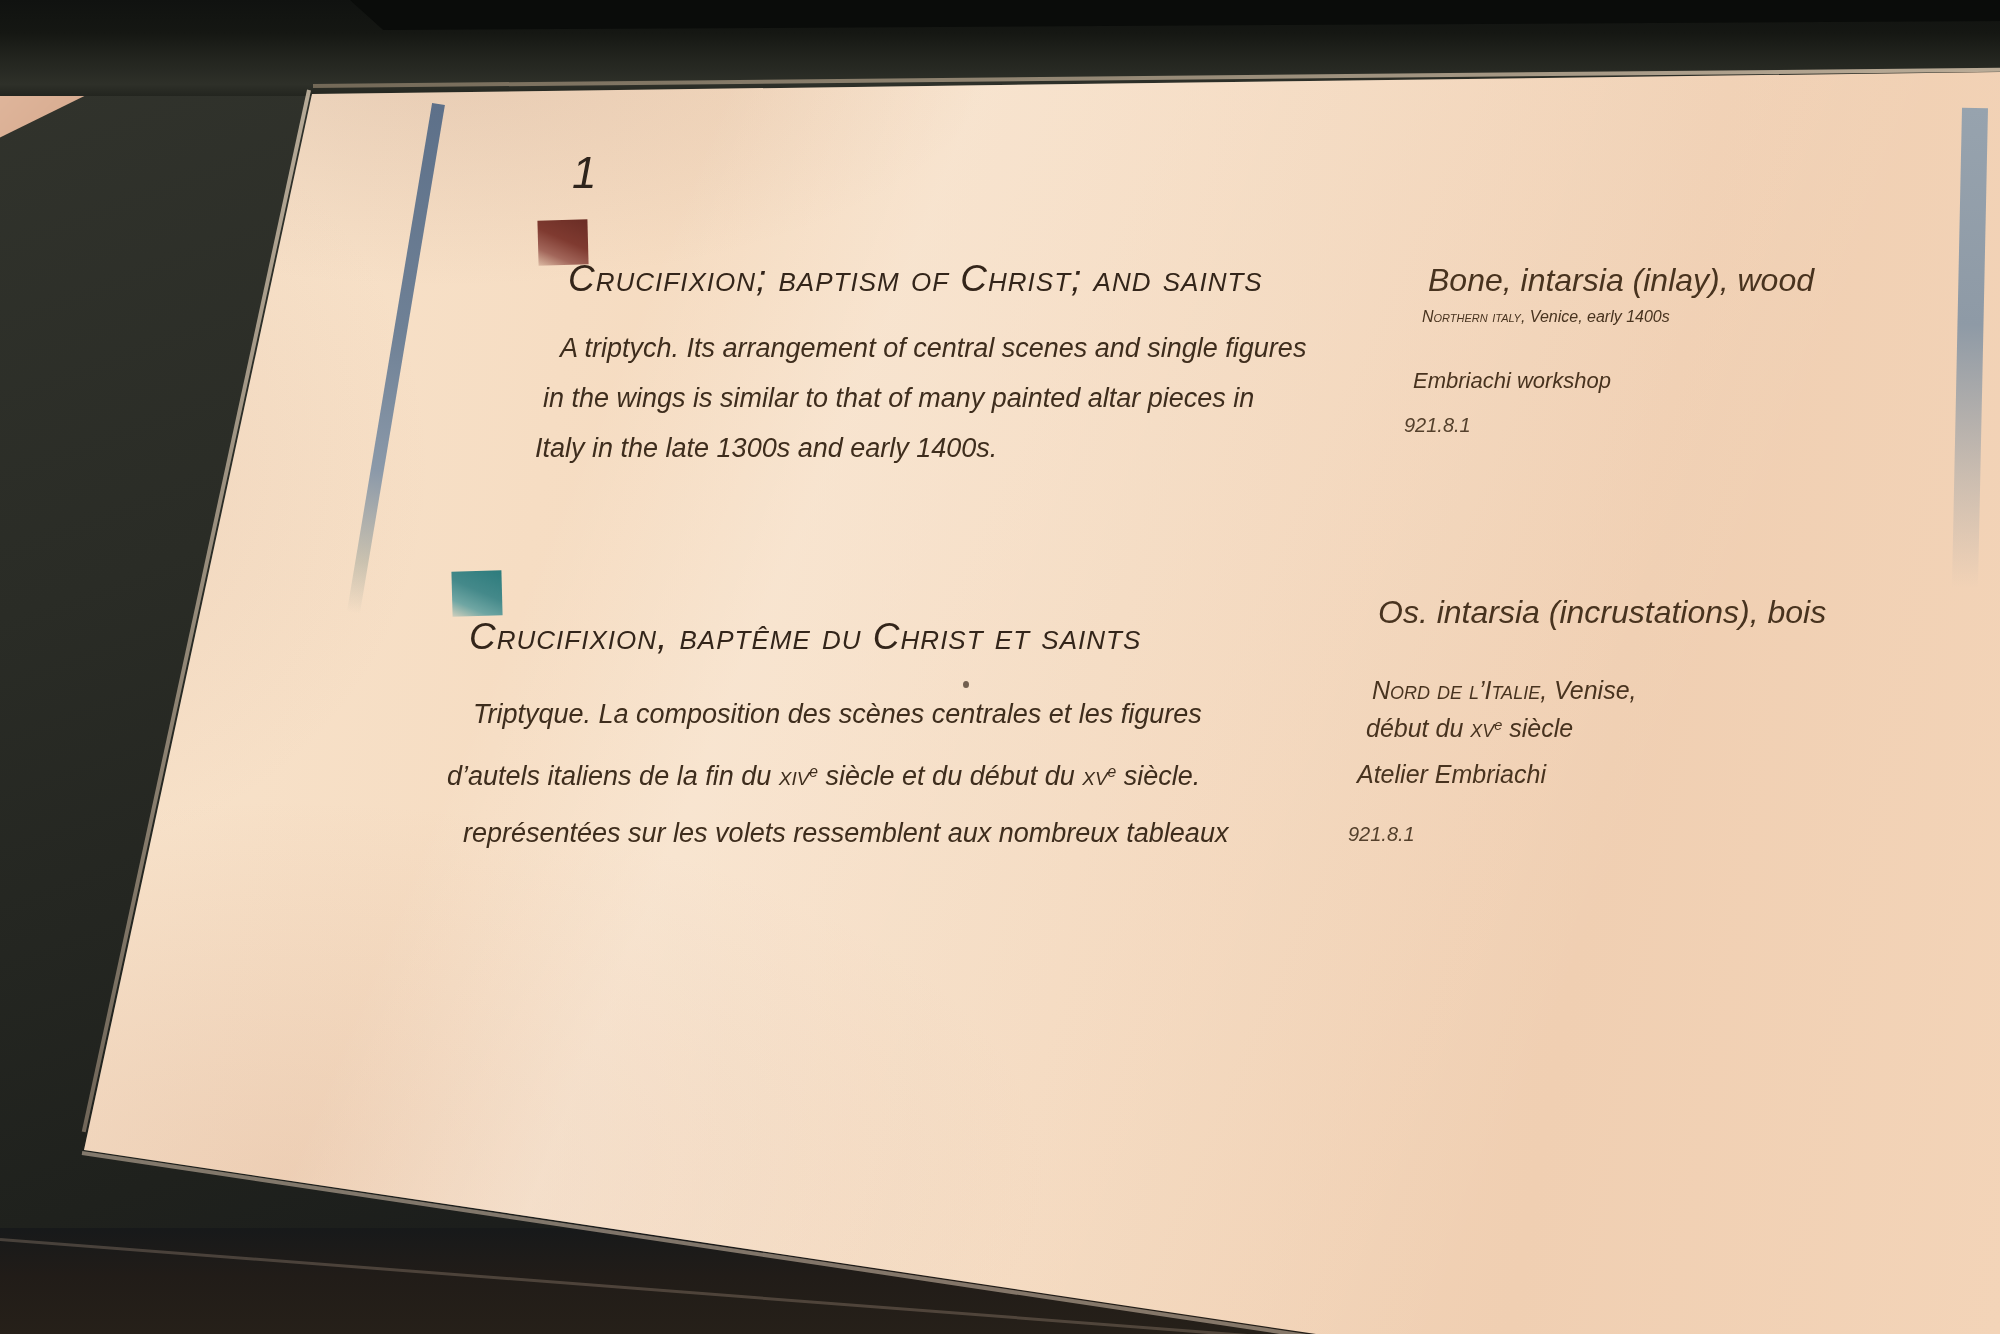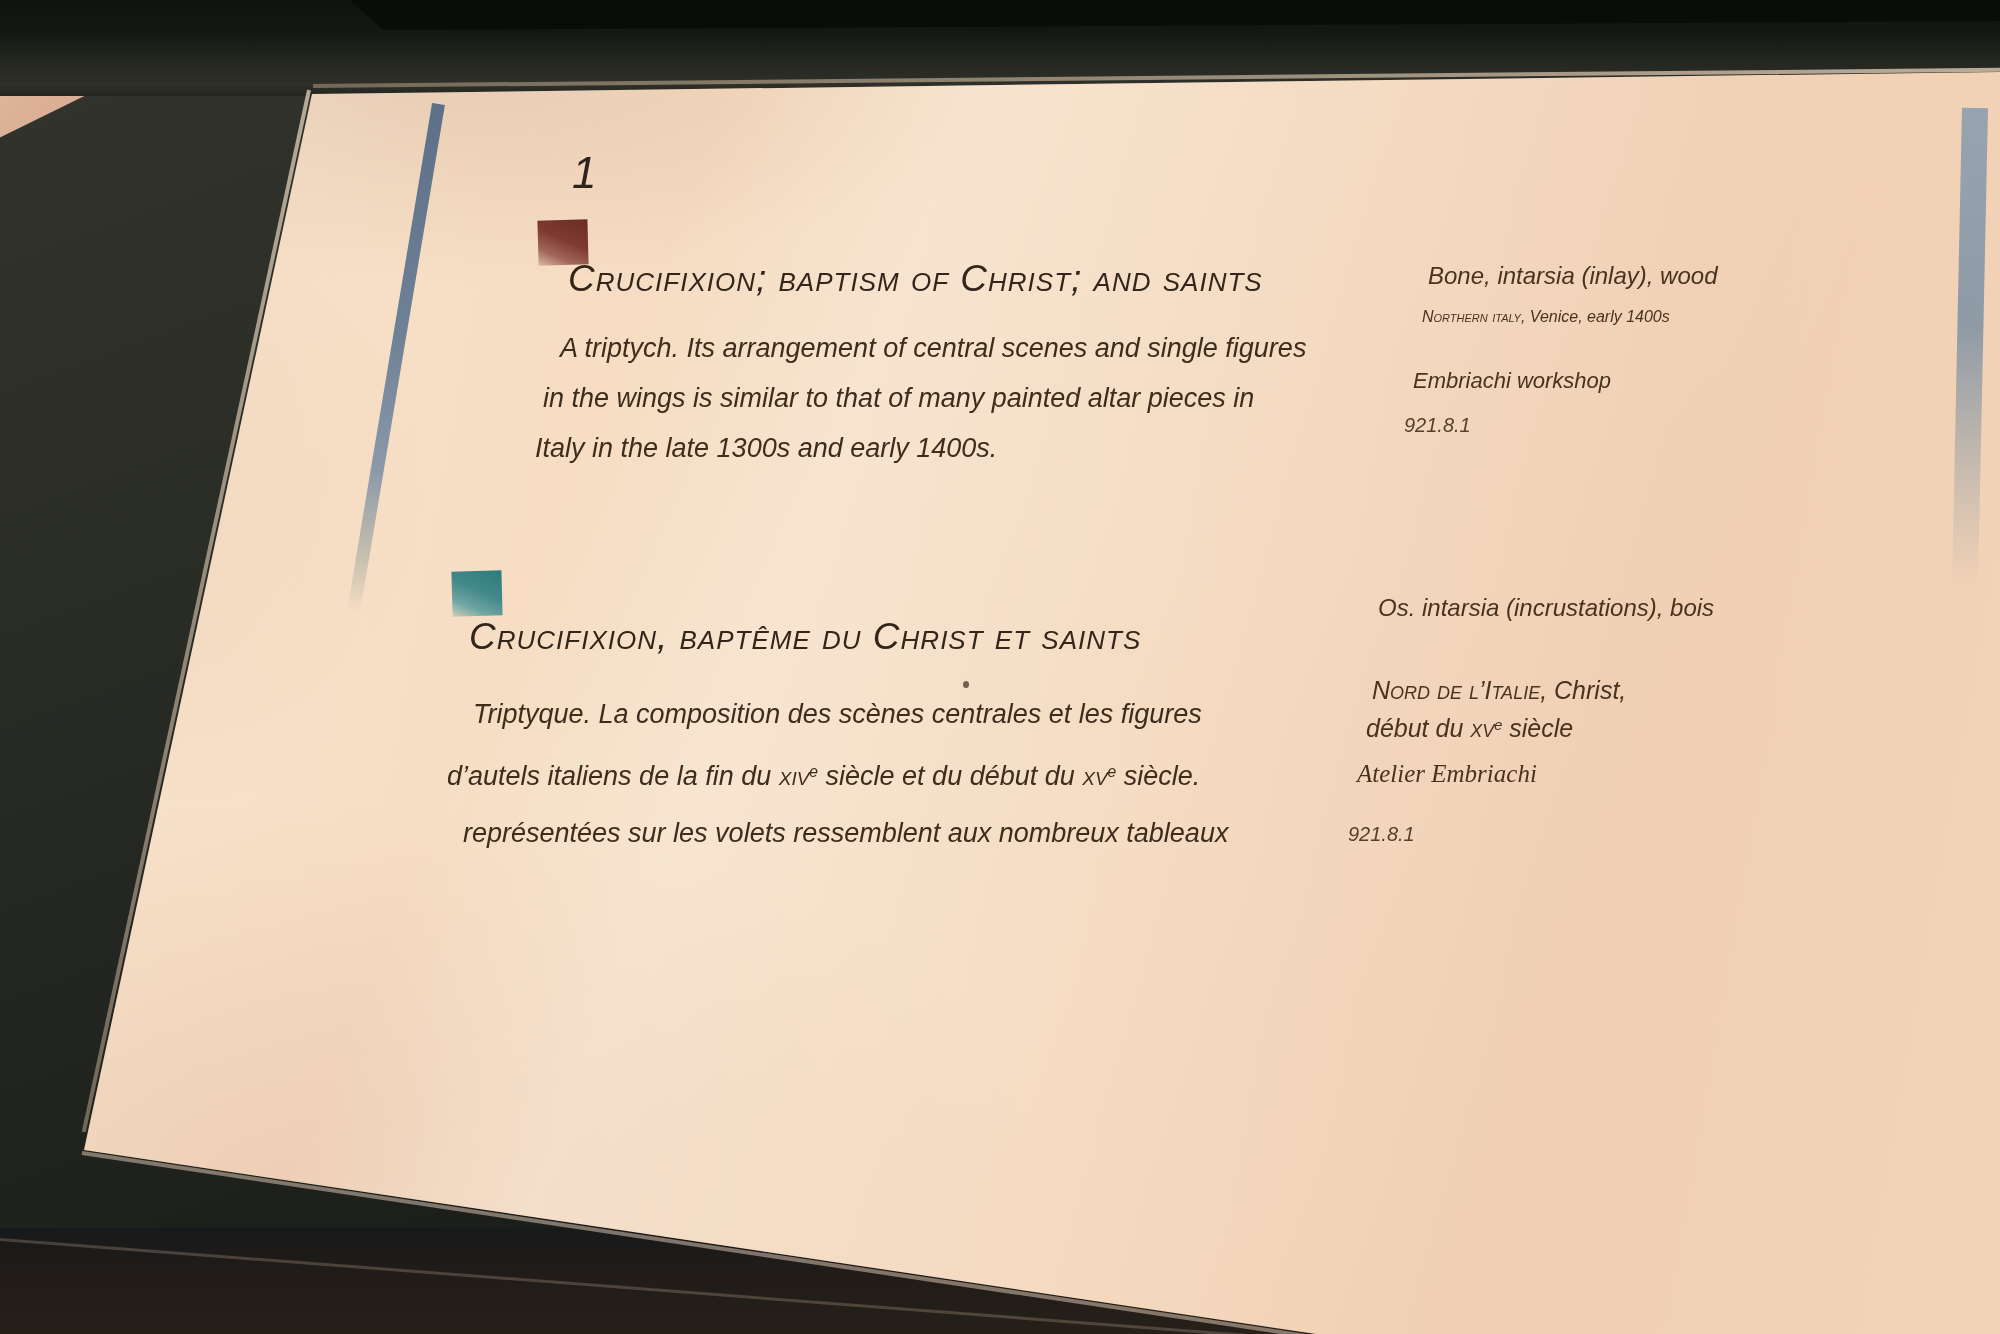--- a/index.html
+++ b/index.html
@@ -47,21 +47,21 @@
   .sq-red{left:538px;top:220px;transform:rotate(-1.5deg);
       background:linear-gradient(205deg,#6c2e26 5%,#7f3a30 45%,#a2665a 75%,rgba(190,145,125,0.45) 100%);}
   .sq-teal{left:452px;top:571px;transform:rotate(-1.5deg);
       background:linear-gradient(205deg,#2f7d7e 5%,#44898a 45%,#6fa6a3 75%,rgba(150,185,178,0.4) 100%);}
   .speck{left:963px;top:681px;width:6px;height:7px;border-radius:50%;background:rgba(70,52,38,0.75);}
   
   .txt{font-style:italic;color:#3a2a1b;white-space:nowrap;line-height:1.15;}
   .num{font-size:44px;color:#2e241c;}
   .ttl{font-size:37px;letter-spacing:1px;color:#33251a;font-variant:small-caps;}
   .body-ln{font-size:27px;color:#3e2d1d;}
-  .col{font-size:24px;color:#48331f;}
+  .col{font-size:32px;color:#48331f;}
   .col-sc{font-variant:small-caps;}
   .acc{font-size:20px;color:#54402c;}
   .sc{font-variant:small-caps;}
   .sup{font-size:0.58em;vertical-align:0.5em;}
 </style>
 </head>
 <body>
 
 <div class="stage">
 
@@ -106,24 +106,24 @@
       <div class="abs" style="left:447px;top:686px;">
         <div class="txt body-ln" style="margin-left:26px;line-height:57px;">Triptyque. La composition des scènes centrales et les figures</div>
         <div class="txt body-ln" style="line-height:57px;">
           <span>d’autels italiens de la fin du </span><span class="sc">xiv</span><span class="sup">e</span><span> siècle et du début du </span><span class="sc">xv</span><span class="sup">e</span><span> siècle.</span>
         </div>
         <div class="txt body-ln" style="margin-left:16px;line-height:57px;">représentées sur les volets ressemblent aux nombreux tableaux</div>
       </div>
 
       <div class="abs txt col" style="left:1378px;top:594px;">Os. intarsia (incrustations), bois</div>
       <div class="abs txt col" style="left:1372px;top:676px;font-size:25px;">
-        <span class="col-sc">Nord de l’Italie</span><span>, Christ,</span>
+        <span class="col-sc">Nord de l’Italie</span><span>, Venise,</span>
       </div>
       <div class="abs txt col" style="left:1366px;top:714px;font-size:25px;">
         <span>début du </span><span class="sc">xv</span><span class="sup">e</span><span> siècle</span>
       </div>
-      <div class="abs txt col" style="left:1357px;top:760px;font-size:25px;font-family:Liberation Serif, serif;">Atelier Embriachi</div>
+      <div class="abs txt col" style="left:1357px;top:760px;font-size:25px;">Atelier Embriachi</div>
       <div class="abs txt acc" style="left:1348px;top:823px;">921.8.1</div>
 
       <div class="abs speck"></div>
     </div>
   </div>
 </div>
 
 </body></html>

